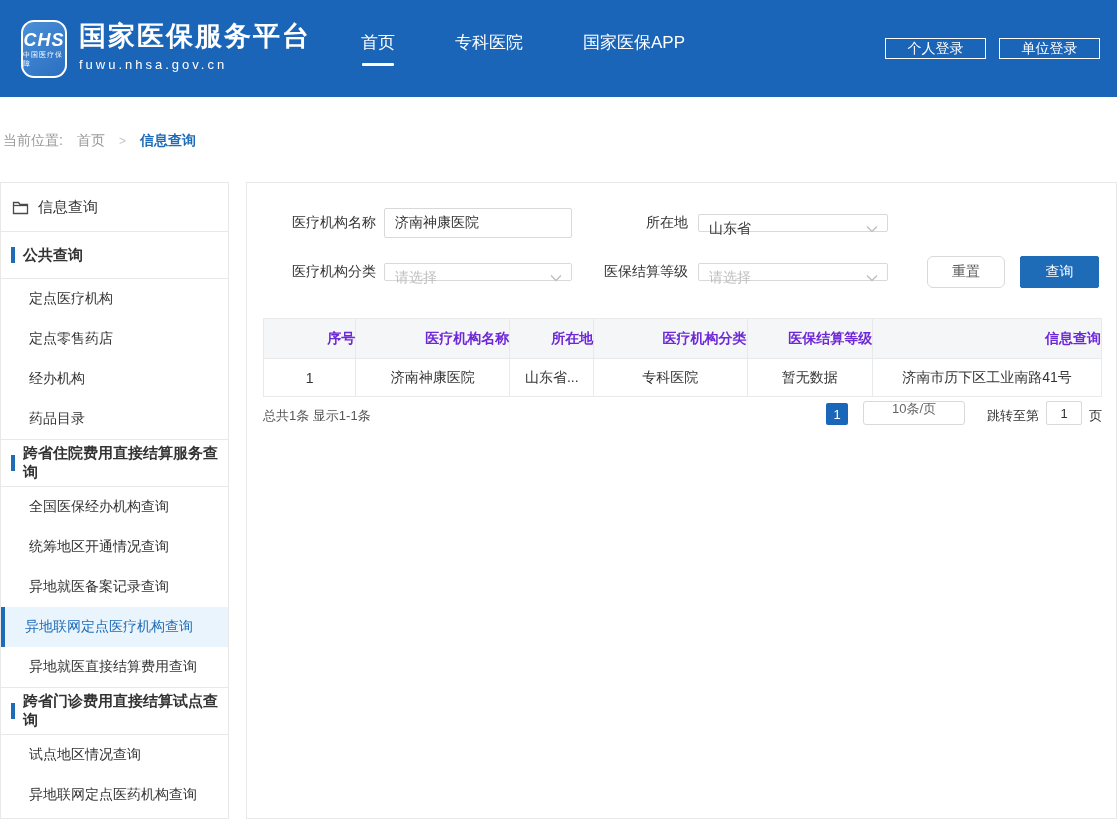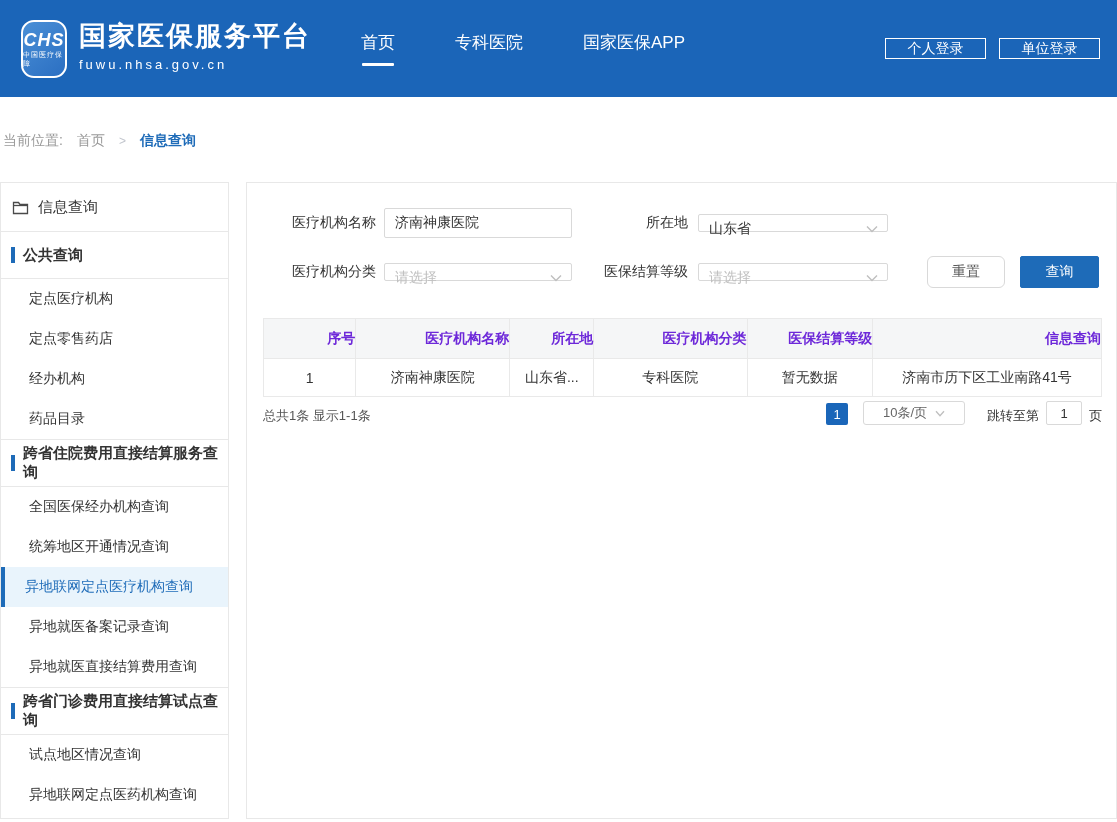--- a/index.html
+++ b/index.html
@@ -74,21 +74,21 @@
     border:1px solid #e9e9e9; text-align:right; }
   td { font-size:14px; color:#333; height:38px; border:1px solid #e9e9e9; text-align:center;
     overflow:hidden; white-space:nowrap; text-overflow:ellipsis; }
 
   
   .pager { margin:4px 14px 0 16px; display:flex; align-items:flex-end; font-size:13px; color:#555; }
   .pager-spacer { flex:1; }
   .page-btn { width:22px; height:22px; background:#1a66b9; color:#fff; border:none; border-radius:2px;
     font-size:13px; cursor:pointer; font-family:"Liberation Sans","DejaVu Sans",sans-serif; }
   .size-select { width:102px; height:24px; border:1px solid #d9d9d9; border-radius:3px; margin-left:15px;
-    display:flex; align-items:center; justify-content:center; gap:8px; font-size:13px; color:#666; cursor:pointer; }
+    display:flex; align-items:center; justify-content:center; gap:8px; font-size:13px; color:#666; cursor:pointer;flex-direction:column; }
   .jump-label { margin-left:22px; color:#333; }
   .jump-input { width:36px; height:24px; border:1px solid #d9d9d9; border-radius:2px; margin:0 7px;
     text-align:center; font-size:13px; color:#333; outline:none;
     font-family:"Liberation Sans","DejaVu Sans",sans-serif; }
   .jump-suffix { color:#333; }
 </style>
 </head>
 <body>
 
 <div class="header">
@@ -147,22 +147,22 @@
     <div class="side-item">定点零售药店</div>
     <div class="side-item">经办机构</div>
     <div class="side-item">药品目录</div>
 
     <div class="section-head">
       <span class="accent-bar"></span>
       <span>跨省住院费用直接结算服务查询</span>
     </div>
     <div class="side-item">全国医保经办机构查询</div>
     <div class="side-item">统筹地区开通情况查询</div>
+    <div class="side-item">异地就医备案记录查询</div>
     <div class="side-item active">异地联网定点医疗机构查询</div>
-    <div class="side-item">异地就医备案记录查询</div>
     <div class="side-item">异地就医直接结算费用查询</div>
 
     <div class="section-head">
       <span class="accent-bar"></span>
       <span>跨省门诊费用直接结算试点查询</span>
     </div>
     <div class="side-item">试点地区情况查询</div>
     <div class="side-item">异地联网定点医药机构查询</div>
   </aside>
 

